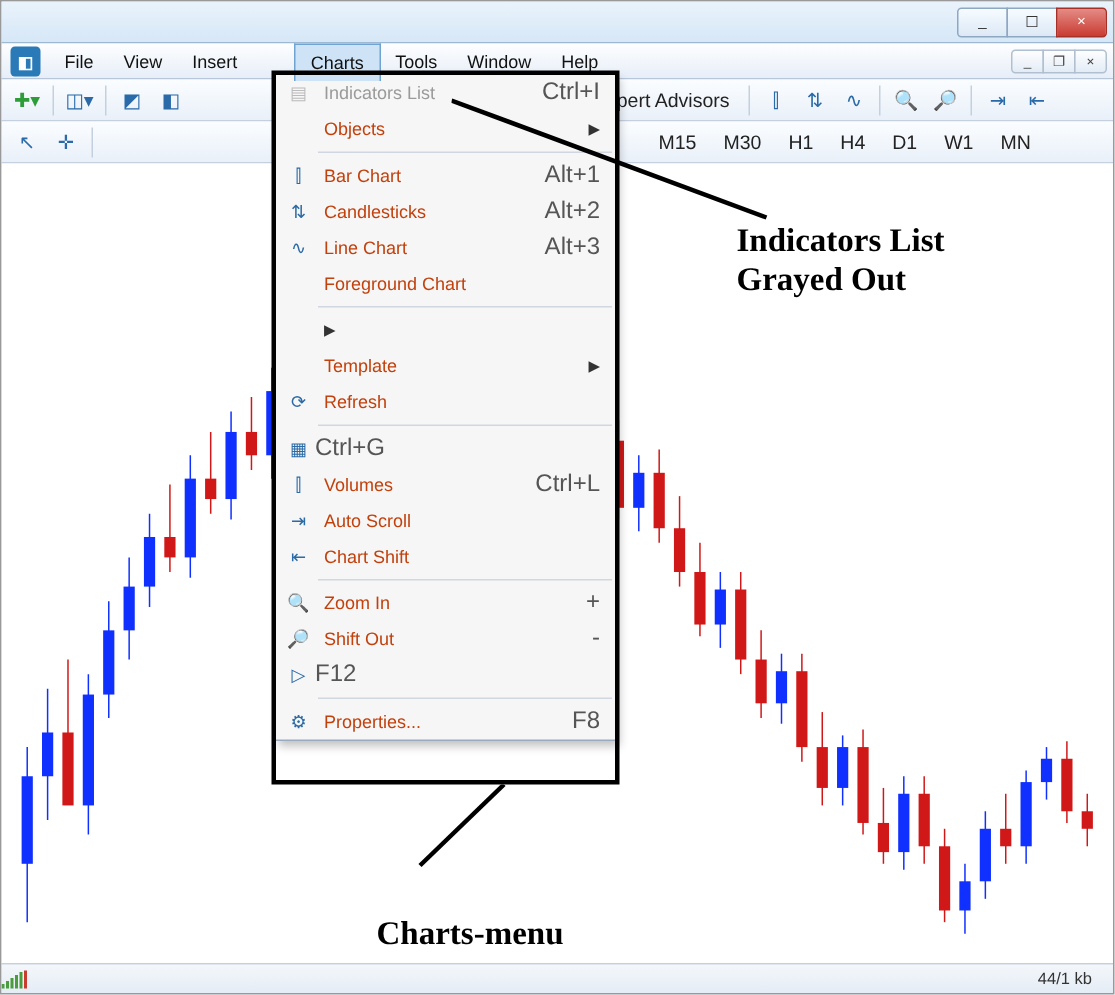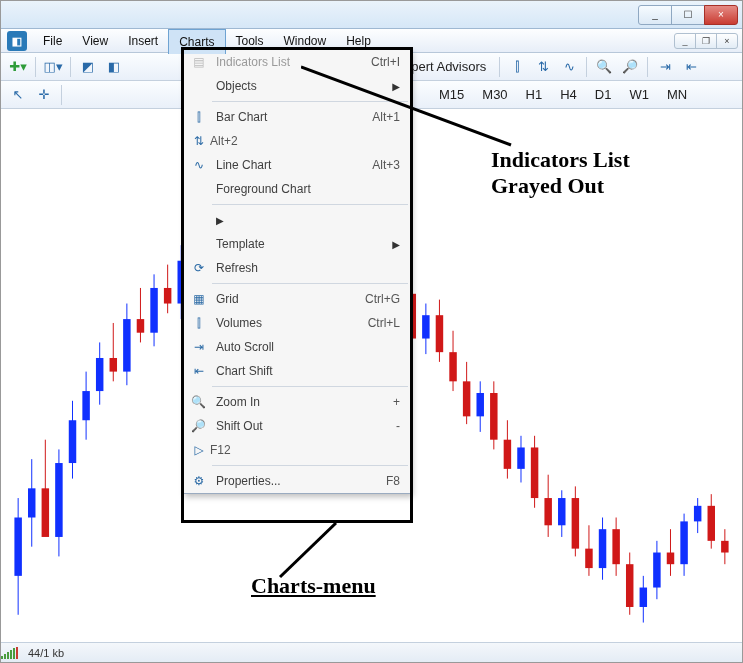--- a/index.html
+++ b/index.html
@@ -58,20 +58,21 @@
     padding: 12px 10px;
     display: flex; align-items: center;
     color: #111;
   }
   .menubar .menu-item.open {
     background: #cfe3f6;
     border: 1px solid #6fa3d2;
     border-bottom: none;
     position: relative;
     z-index: 20;
+    margin-left: 28px;
   }
   .menubar .spacer { flex:1; }
   .mdi-btns { display:flex; align-items:center; padding-right:4px; gap:0; }
   .mdi-btn { width:22px; height:16px; border:1px solid #b0c0d0; background:linear-gradient(#fefefe,#e2ecf6); margin-left:-1px; display:flex;align-items:center;justify-content:center; font-size:9px; color:#444;}
   .mdi-btn:first-child{border-radius:3px 0 0 3px;}
   .mdi-btn:last-child{border-radius:0 3px 3px 0;}
 
   
   .toolbar {
     height: 28px;
@@ -130,23 +131,23 @@
     display: flex;
     align-items: center;
     padding: 0 10px 0 4px;
     position: relative;
   }
   .dd-icon {
     width: 22px; height: 22px;
     display:flex; align-items:center; justify-content:center;
     color:#2b6aa5; font-size:12px; flex-shrink:0;
   }
-  .dd-label { flex: 1; padding-left: 6px; color:#404040;}
+  .dd-label { flex: 1; padding-left: 6px; color:#c2410c;}
   .dd-label.disabled { color:#9a9a9a; }
-  .dd-accel { color:#555; font-size:12px; }
+  .dd-accel { color:#555; font-size:16px; }
   .dd-arrow { color:#333; margin-left:6px; font-size:10px;}
   .dd-sep {
     height: 1px;
     background: #d0d7e0;
     margin: 3px 2px 3px 28px;
   }
 
   
   .anno {
     position:absolute;
@@ -161,21 +162,21 @@
 
   
   .statusbar {
     position:absolute;
     left:0; right:0; bottom:0;
     height:20px;
     background: linear-gradient(#f4f7fb,#e4ecf5);
     border-top:1px solid #c4d0de;
     display:flex;
     align-items:center;
-    justify-content:flex-start;
+    justify-content:space-between;
     padding-right:14px;
     gap:10px;
     font-size:11px;
     color:#333;
   }
   .sig-bars {
     display:flex; gap:1px; align-items:flex-end; height:12px;
   }
   .sig-bars span{ width:2px; background:#4a9c3e;}
   .sig-bars span:nth-child(1){height:3px;}
@@ -372,20 +373,21 @@
       <div class="dd-arrow">▶</div>
     </div>
     <div class="dd-sep"></div>
     <div class="dd-row">
       <div class="dd-icon">⫿</div>
       <div class="dd-label">Bar Chart</div>
       <div class="dd-accel">Alt+1</div>
     </div>
     <div class="dd-row">
       <div class="dd-icon">⇅</div>
+      <div class="dd-label">Candlesticks</div>
       <div class="dd-accel">Alt+2</div>
     </div>
     <div class="dd-row">
       <div class="dd-icon">∿</div>
       <div class="dd-label">Line Chart</div>
       <div class="dd-accel">Alt+3</div>
     </div>
     <div class="dd-row">
       <div class="dd-icon"></div>
       <div class="dd-label">Foreground Chart</div>
@@ -400,21 +402,20 @@
       <div class="dd-label">Template</div>
       <div class="dd-arrow">▶</div>
     </div>
     <div class="dd-row">
       <div class="dd-icon">⟳</div>
       <div class="dd-label">Refresh</div>
     </div>
     <div class="dd-sep"></div>
     <div class="dd-row">
       <div class="dd-icon">▦</div>
-      <div class="dd-label">Grid</div>
       <div class="dd-accel">Ctrl+G</div>
     </div>
     <div class="dd-row">
       <div class="dd-icon">⫿</div>
       <div class="dd-label">Volumes</div>
       <div class="dd-accel">Ctrl+L</div>
     </div>
     <div class="dd-row">
       <div class="dd-icon">⇥</div>
       <div class="dd-label">Auto Scroll</div>
@@ -451,21 +452,21 @@
   <line x1="0" y1="6" x2="210" y2="84" stroke="#000" stroke-width="3"></line>
 </svg>
 <svg class="anno-line" style="left:275px;top:522px;width:70px;height:58px;">
   <line x1="60" y1="0" x2="4" y2="54" stroke="#000" stroke-width="3"></line>
 </svg>
 
 <div class="anno" style="left:490px; top:146px;">
   <div>Indicators List</div>
   <div>Grayed Out</div>
 </div>
-<div class="anno" style="left:250px; top:572px;text-decoration:underline;">Charts-menu</div>
+<div class="anno" style="left:250px; top:608px;">Charts-menu</div>
 
 <div class="statusbar">
   <div class="sig-bars">
     <span></span>
       <span></span>
       <span></span>
       <span></span>
       <span></span>
       <span></span>
   </div>

